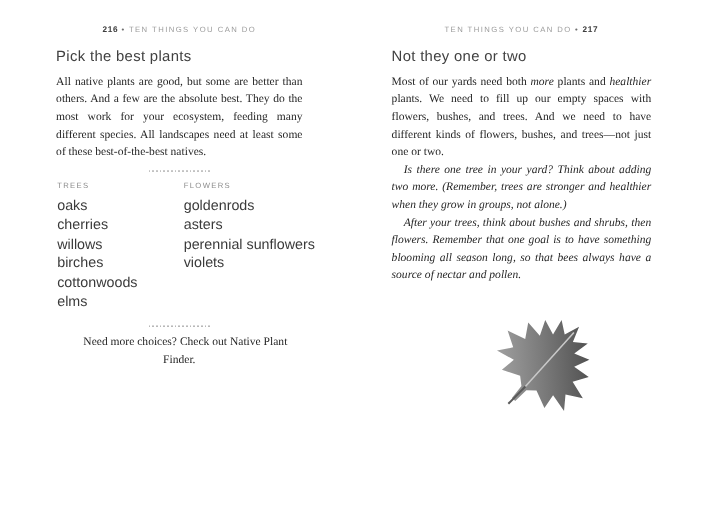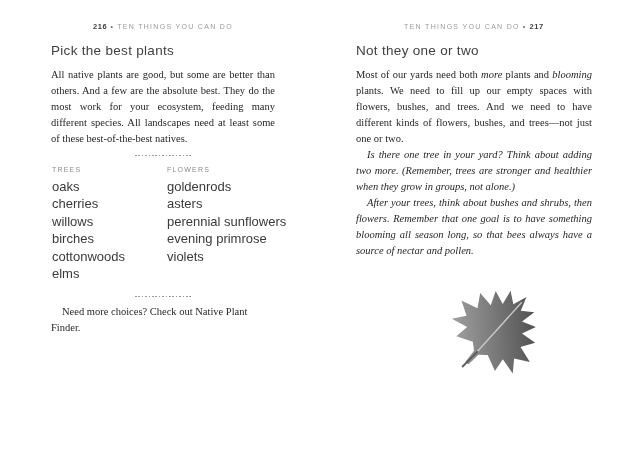--- a/index.html
+++ b/index.html
@@ -80,20 +80,21 @@
     line-height: 17.4px;
     white-space: nowrap;
   }
 
   .note-line {
     margin: 7px 0 0 0;
     font-size: 10.5px;
     line-height: 16px;
     text-indent: 11px;
     color: #262626;
+    text-align: center;
   }
 
   .leaf-wrap {
     position: absolute;
     left: 82px;
     top: 260px;
     width: 114px;
     height: 104px;
   }
 </style>
@@ -123,39 +124,38 @@
         <div class="cell">willows</div>
         <div class="cell">birches</div>
         <div class="cell">cottonwoods</div>
         <div class="cell">elms</div>
       </div>
       <div class="plant-col col-flowers">
         <div class="col-header">FLOWERS</div>
         <div class="cell">goldenrods</div>
         <div class="cell">asters</div>
         <div class="cell">perennial sunflowers</div>
-        <div class="cell">evening primrose</div>
         <div class="cell">violets</div>
       </div>
     </div>
 
     <div class="divider"></div>
 
     <p class="note-line">Need more choices? Check out Native Plant Finder.</p>
   </div>
 
   <div class="page page-right">
     <div class="running-head">
       <span>TEN THINGS YOU CAN DO</span><span class="sep">•</span><span class="folio">217</span>
     </div>
 
     <h1 class="chapter-title">Not they one or two</h1>
 
     <div class="body-text">
-      <p><span>Most of our yards need both </span><i>more</i><span> plants and </span><i>blooming</i><span> plants. We need to fill up our empty spaces with flowers, bushes, and trees. And we need to have different kinds of flowers, bushes, and trees—not just one or two.</span></p>
+      <p><span>Most of our yards need both </span><i>more</i><span> plants and </span><i>healthier</i><span> plants. We need to fill up our empty spaces with flowers, bushes, and trees. And we need to have different kinds of flowers, bushes, and trees—not just one or two.</span></p>
       <p class="indent">Is there one tree in your yard? Think about adding two more. (Remember, trees are stronger and healthier when they grow in groups, not alone.)</p>
       <p class="indent">After your trees, think about bushes and shrubs, then flowers. Remember that one goal is to have something blooming all season long, so that bees always have a source of nectar and pollen.</p>
     </div>
 
     <div class="leaf-wrap">
       <svg width="114" height="104" viewBox="0 0 114 104" xmlns="http://www.w3.org/2000/svg">
         <defs>
           <linearGradient id="leafGrad" x1="0%" y1="100%" x2="100%" y2="0%">
             <stop offset="0%" stop-color="#b2b2b2"></stop>
             <stop offset="45%" stop-color="#7d7d7d"></stop>

